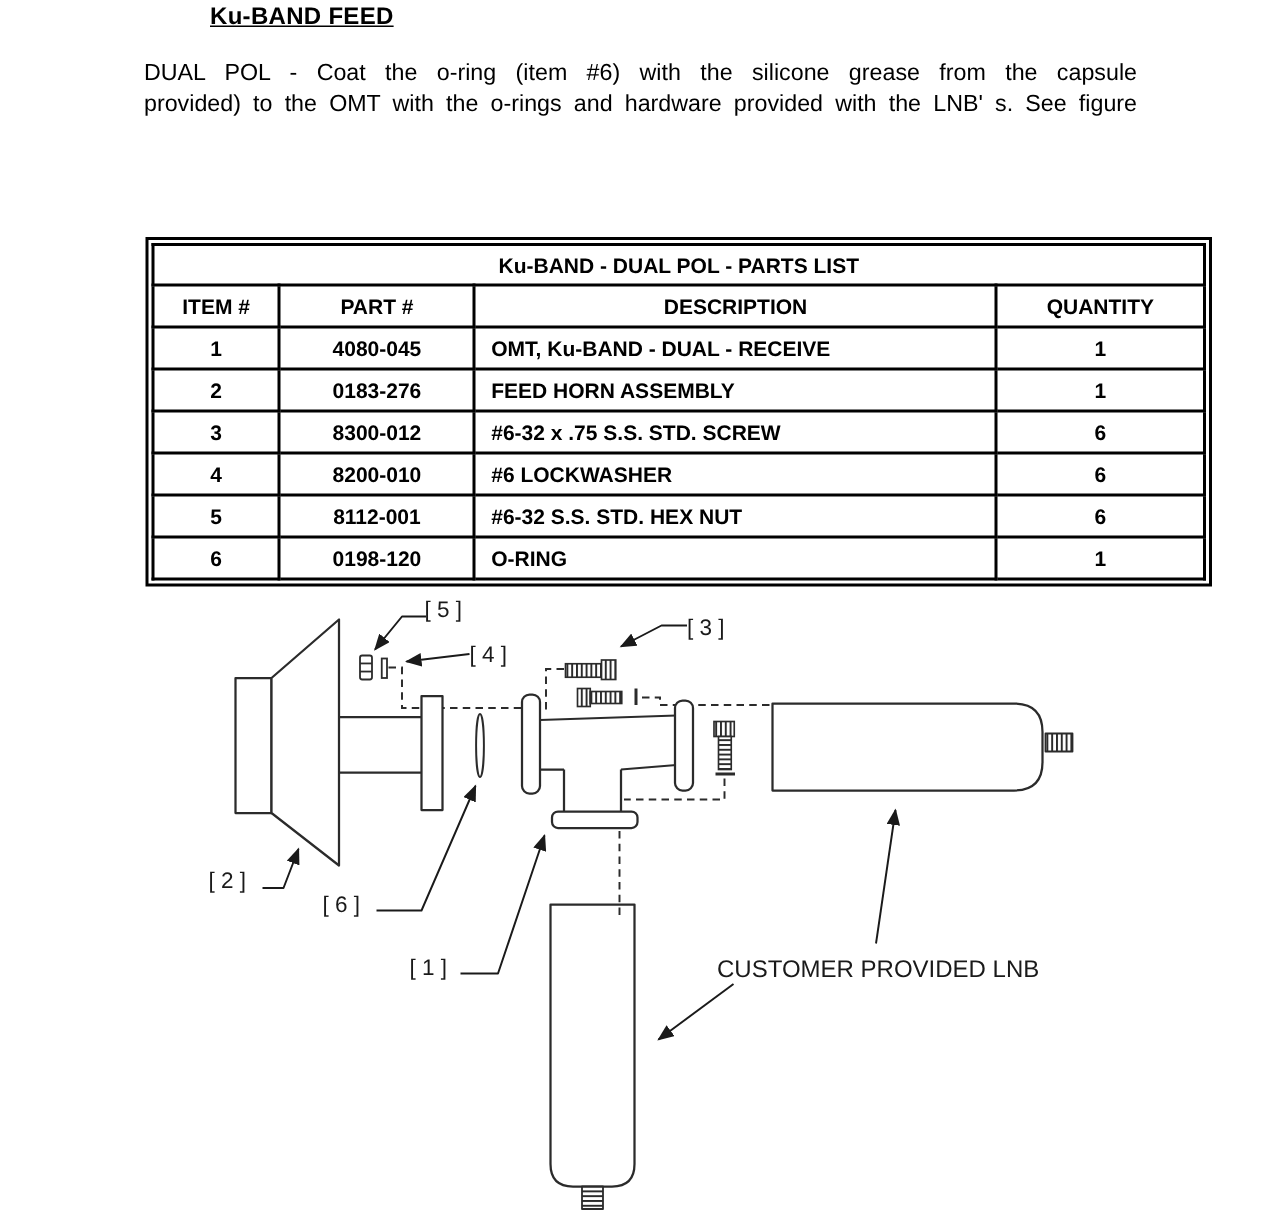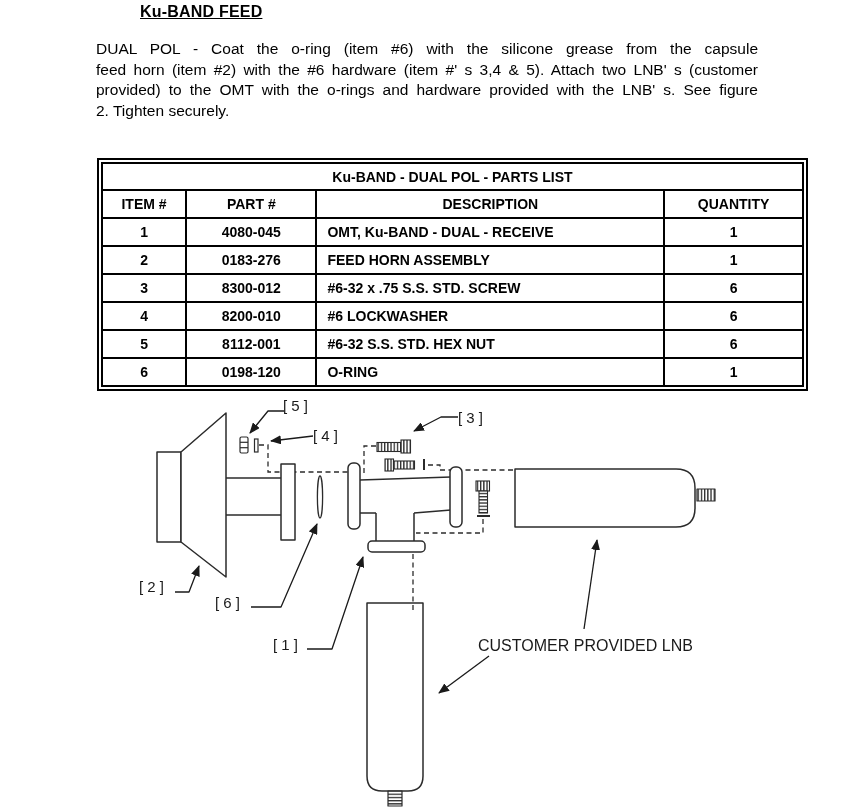--- a/index.html
+++ b/index.html
@@ -23,23 +23,21 @@
 </style>
 </head>
 <body>
 
 <div class="page">
 
   <div class="title">Ku-BAND FEED</div>
 
   <div class="para">
     <div class="jline">DUAL POL - Coat the o-ring (item #6) with the silicone grease from the capsule</div>
-    <div class="jline">feed horn (item #2) with the #6 hardware (item #' s 3,4 &amp; 5). Attach two LNB' s (customer</div>
     <div class="jline">provided) to the OMT with the o-rings and hardware provided with the LNB' s. See figure</div>
-    <div class="jline last">2. Tighten securely.</div>
   </div>
 
   <div class="table-wrap">
     <table>
       <colgroup>
           <col style="width:12%">
           <col style="width:18.6%">
           <col style="width:49.6%">
           <col style="width:19.8%">
         </colgroup>

